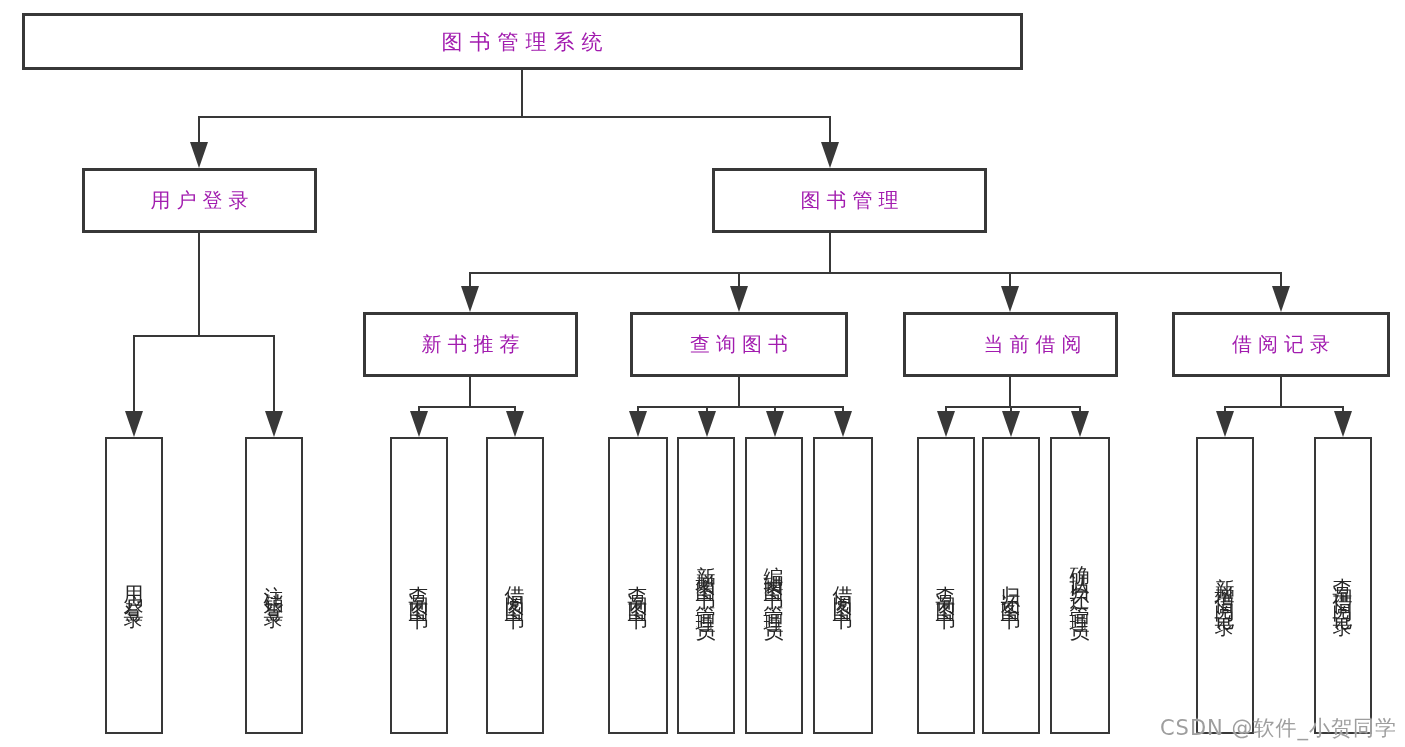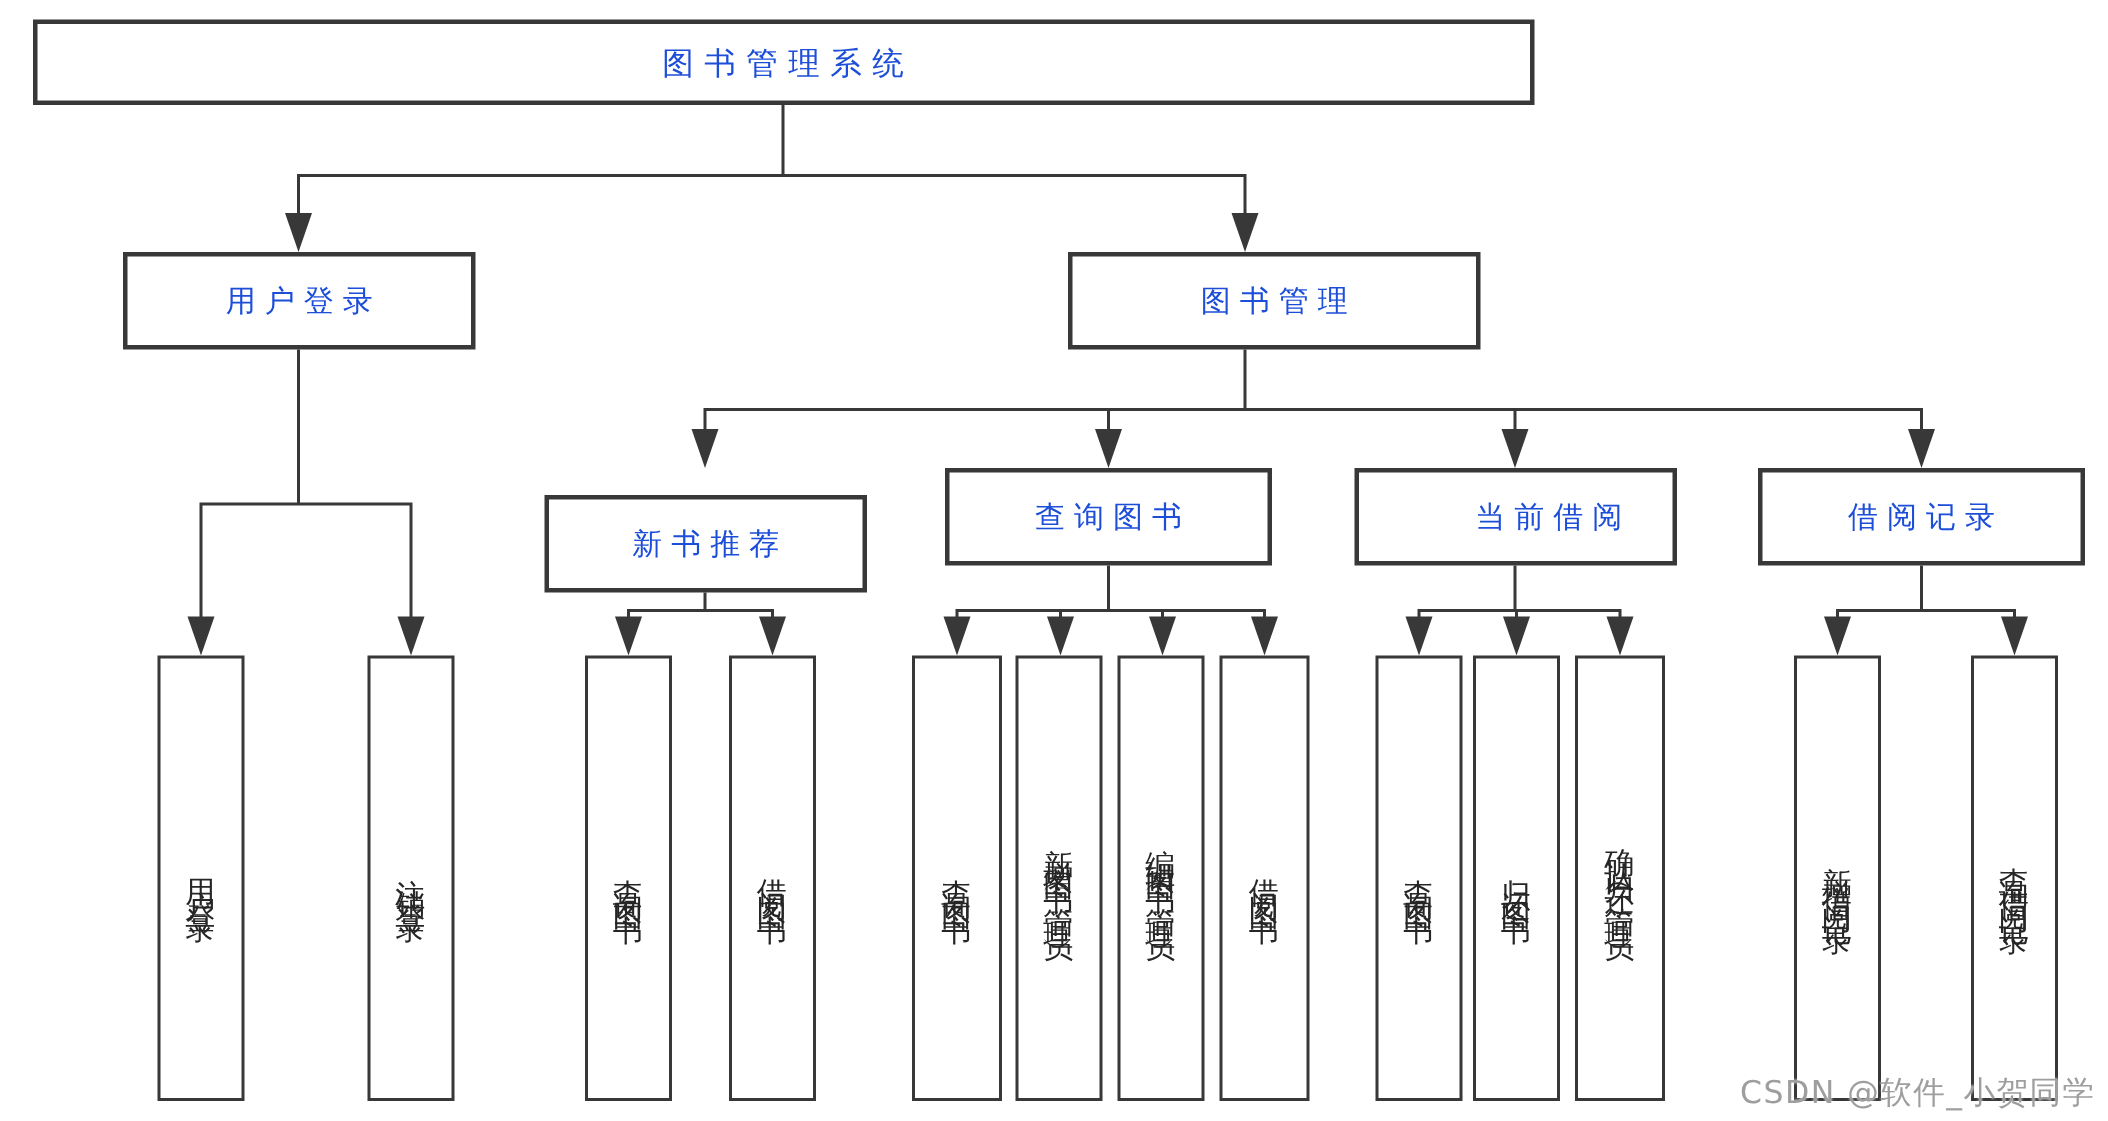--- a/index.html
+++ b/index.html
@@ -5,21 +5,21 @@
   html,body { margin:0; padding:0; background:#ffffff; }
   .canvas {
     position:relative; width:1405px; height:747px; background:#ffffff;
     font-family:"DejaVu Sans","Liberation Sans",sans-serif; overflow:hidden;
   }
   svg.connectors { position:absolute; left:0; top:0; }
   .hbox {
     position:absolute; box-sizing:border-box;
     border:3px solid #383838; background:#ffffff;
     display:flex; align-items:center; justify-content:center;
-    font-size:20px; letter-spacing:6px; color:#1d4ed8; text-indent:6px;
+    font-size:20px; letter-spacing:6px; color:#a21caf; text-indent:6px;
     white-space:nowrap;
   }
   .hbox.root { font-size:21px; letter-spacing:7px; }
   .vbox {
     position:absolute; box-sizing:border-box;
     border:2px solid #383838; background:#ffffff;
     writing-mode:vertical-rl; text-orientation:mixed;
     display:flex; align-items:center; justify-content:center;
     font-size:20px; letter-spacing:8px; color:#262626; line-height:1;
   }
@@ -63,21 +63,21 @@
         <path d="M1216 411 L1234 411 L1225 437 Z" fill="#383838"></path>
         <path d="M1334 411 L1352 411 L1343 437 Z" fill="#383838"></path>
       </g>
   </svg>
 
   <div class="hbox root" style="left:22px; top:13px; width:1001px; height:57px;">图书管理系统</div>
 
   <div class="hbox" style="left:82px; top:168px; width:235px; height:65px;">用户登录</div>
   <div class="hbox" style="left:712px; top:168px; width:275px; height:65px;">图书管理</div>
 
-  <div class="hbox" style="left:363px; top:312px; width:215px; height:65px;margin-top:18px;">新书推荐</div>
+  <div class="hbox" style="left:363px; top:312px; width:215px; height:65px;">新书推荐</div>
   <div class="hbox" style="left:630px; top:312px; width:218px; height:65px;">查询图书</div>
   <div class="hbox" style="left:903px; top:312px; width:215px; height:65px;padding-left:44px;">当前借阅</div>
   <div class="hbox" style="left:1172px; top:312px; width:218px; height:65px;">借阅记录</div>
 
   <div class="vbox" style="left:105px; top:437px; width:58px; height:297px;">用户登录</div>
   <div class="vbox" style="left:245px; top:437px; width:58px; height:297px;">注销登录</div>
 
   <div class="vbox" style="left:390px; top:437px; width:58px; height:297px;">查询图书</div>
   <div class="vbox" style="left:486px; top:437px; width:58px; height:297px;">借阅图书</div>
 

